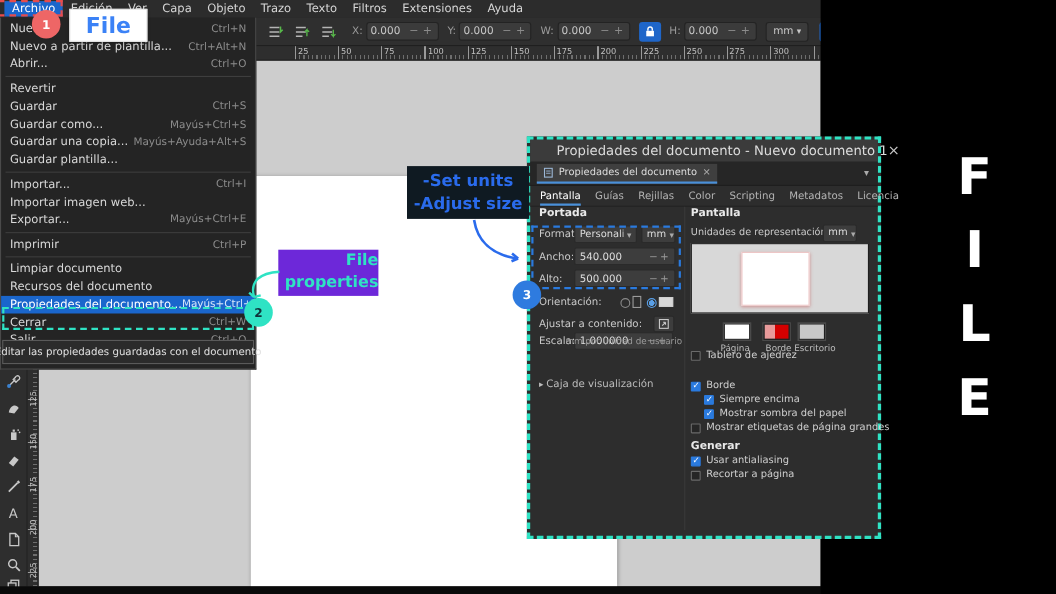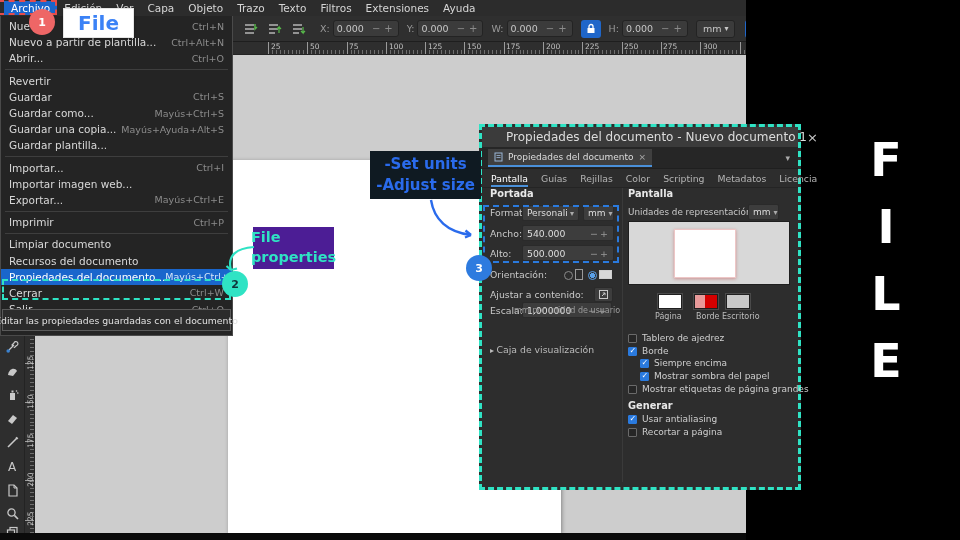--- a/index.html
+++ b/index.html
@@ -102,21 +102,21 @@
   .cb.checked::after{content:"✓";position:absolute;left:0.5px;top:-1.5px;font-size:8px;color:#fff;}
   .cblbl{font-size:9px;color:#cfcfcf;white-space:nowrap;}
   #dlg-divider{position:absolute;left:140px;top:0;width:1px;height:294px;background:#3a3a3a;}
   #red-rect{left:-2px;top:0;width:59px;height:15px;border:2px dashed #e64c4c;z-index:9;}
   .numcircle{width:26px;height:26px;border-radius:50%;display:flex;align-items:center;justify-content:center;font-size:11px;font-weight:bold;z-index:10;}
   #circle1{left:29px;top:9px;background:#ee6666;color:#fff;}
   #circle2{left:222px;top:271px;background:#2fe3c4;color:#0f333a;}
   #circle3{left:466px;top:255px;background:#2e7bdf;color:#fff;}
   #file-label{left:63px;top:8px;width:71px;height:30px;background:#fff;border:1px solid #e5e5e5;box-shadow:0 1px 3px rgba(0,0,0,.25);display:flex;align-items:center;justify-content:center;font-size:20px;font-weight:600;color:#3b82f6;z-index:10;}
   #cyan-rect{left:2px;top:279px;width:229px;height:21px;border:2px dashed #2fe3c4;z-index:9;}
-  #fileprops-label{left:253px;top:227px;width:81px;height:42px;background:#4c1d95;color:#2fe3c4;font-size:14.5px;font-weight:600;line-height:1.35;display:flex;align-items:center;justify-content:center;text-align:left;z-index:9;}
+  #fileprops-label{left:253px;top:227px;width:91px;height:42px;background:#6d28d9;color:#2fe3c4;font-size:14.5px;font-weight:600;line-height:1.35;display:flex;align-items:center;justify-content:center;text-align:right;z-index:9;}
   #setunits-label{left:370px;top:151px;width:111px;height:48px;background:#0f1a22;color:#2a6bec;font-size:15px;font-weight:600;line-height:1.4;display:flex;flex-direction:column;align-items:center;justify-content:center;z-index:9;}
   #blue-rect{left:483px;top:205px;width:136px;height:58px;border:2px dashed #2a7ade;z-index:9;}
   svg.arrow{position:absolute;overflow:visible;z-index:10;}
 </style>
 </head>
 <body>
 
 <div id="stage">
 
   <div id="canvas" class="abs">
@@ -456,21 +456,21 @@
       <div id="preview" class="abs" style="left:146px;top:33px;width:162px;height:64px">
         <div id="preview-page" style="left:45px;top:7px;width:62px;height:49px"></div>
       </div>
       <span class="swatch abs" style="left:176px;top:106px;background:#fff"></span>
       <span class="swatch abs" style="left:212px;top:106px;background:linear-gradient(90deg,#e89a9a 0 45%,#d40000 45%)"></span>
       <span class="swatch abs" style="left:244px;top:106px;background:#c8c8c8"></span>
       <span class="swl abs" style="left:173px;top:124px">Página</span>
       <span class="swl abs" style="left:214px;top:124px">Borde</span>
       <span class="swl abs" style="left:240px;top:124px">Escritorio</span>
 
-      <div class="cbrow" style="left:146px;top:145px">
+      <div class="cbrow" style="left:146px;top:130px">
           <span class="cb"></span>
           <span class="cblbl">Tablero de ajedrez</span>
         </div>
       <div class="cbrow" style="left:146px;top:158px">
           <span class="cb checked"></span>
           <span class="cblbl">Borde</span>
         </div>
       <div class="cbrow" style="left:158px;top:170px">
           <span class="cb checked"></span>
           <span class="cblbl">Siempre encima</span>

